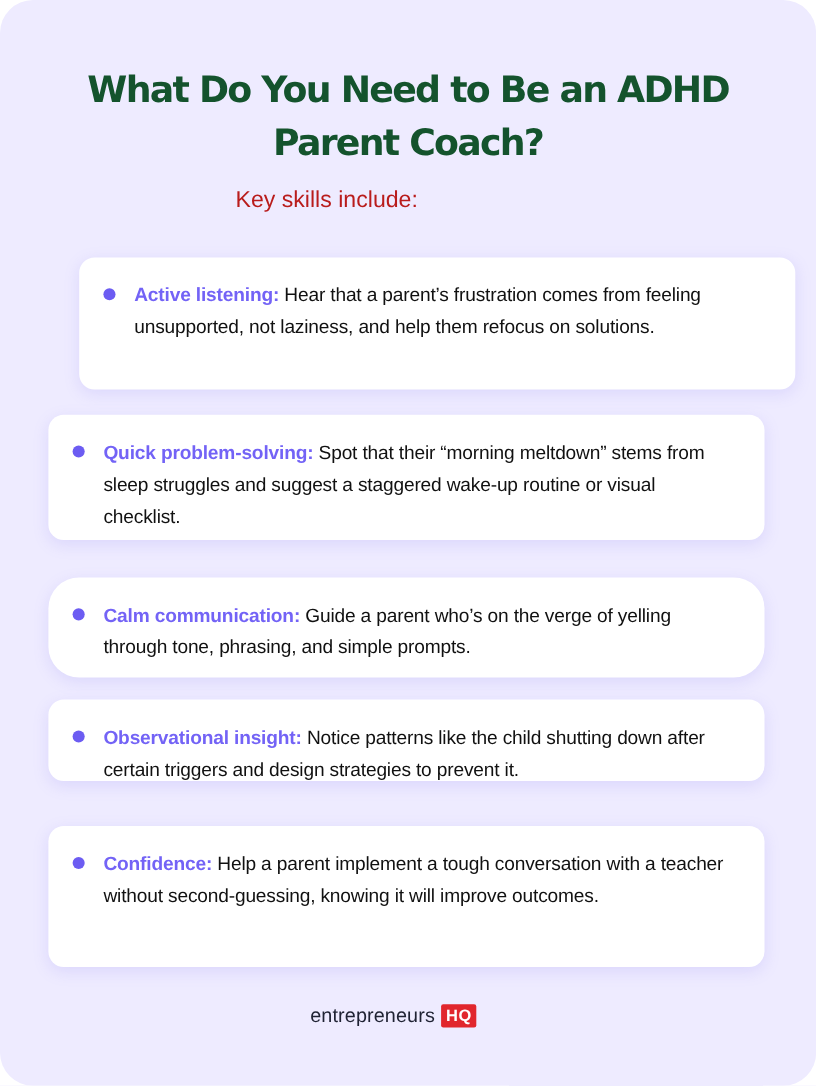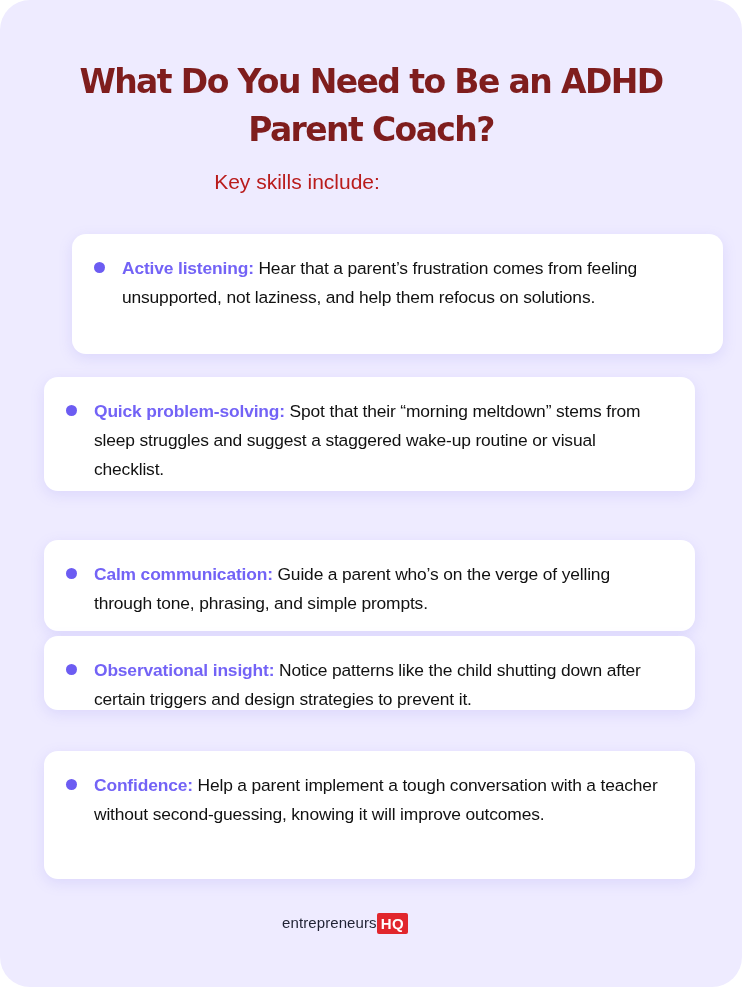--- a/index.html
+++ b/index.html
@@ -18,21 +18,21 @@
       overflow: hidden;
     }
     .title {
       position: absolute; left: 0; top: 58px; width: 742px;
       text-align: center;
       font-family: "DejaVu Sans", sans-serif;
       font-weight: bold;
       font-size: 33px;
       line-height: 48px;
       letter-spacing: -1.6px;
-      color: #7f1d1d;
+      color: #14532d;
       margin: 0;
     }
     .subtitle {
       position: absolute; left: 0; top: 170px; width: 594px;
       text-align: center;
       font-size: 21px;
       line-height: 24px;
       color: #b91c1c;
     }
     .card {
@@ -57,27 +57,27 @@
     .term {
       font-weight: bold;
       color: #7363f6;
     }
     .logo {
       position: absolute; left: 282px; top: 910px;
       height: 26px;
       display: flex; align-items: center;
     }
     .logo-word {
-      font-size: 15px;
+      font-size: 18px;
       color: #1f2233;
       letter-spacing: 0.1px;
       line-height: 26px;
     }
     .logo-hq {
-      margin-left: 0;
+      margin-left: 6px;
       background: #e1262d;
       color: #ffffff;
       font-weight: bold;
       font-size: 15px;
       line-height: 21px;
       height: 21px;
       padding: 0 4px;
       border-radius: 2px;
       letter-spacing: 0.5px;
     }
@@ -101,21 +101,21 @@
     </div>
   </div>
 
   <div class="card" style="top:377px;height:114px;">
     <span class="bullet"></span>
     <div class="card-text">
       <span class="term">Quick problem-solving:</span><span> Spot that their “morning meltdown” stems from sleep struggles and suggest a staggered wake-up routine or visual checklist.</span>
     </div>
   </div>
 
-  <div class="card" style="top:540px;height:91px;">
+  <div class="card" style="top:525px;height:91px;border-radius:28px;">
     <span class="bullet"></span>
     <div class="card-text">
       <span class="term">Calm communication:</span><span> Guide a parent who’s on the verge of yelling through tone, phrasing, and simple prompts.</span>
     </div>
   </div>
 
   <div class="card" style="top:636px;height:74px;">
     <span class="bullet"></span>
     <div class="card-text">
       <span class="term">Observational insight:</span><span> Notice patterns like the child shutting down after certain triggers and design strategies to prevent it.</span>

